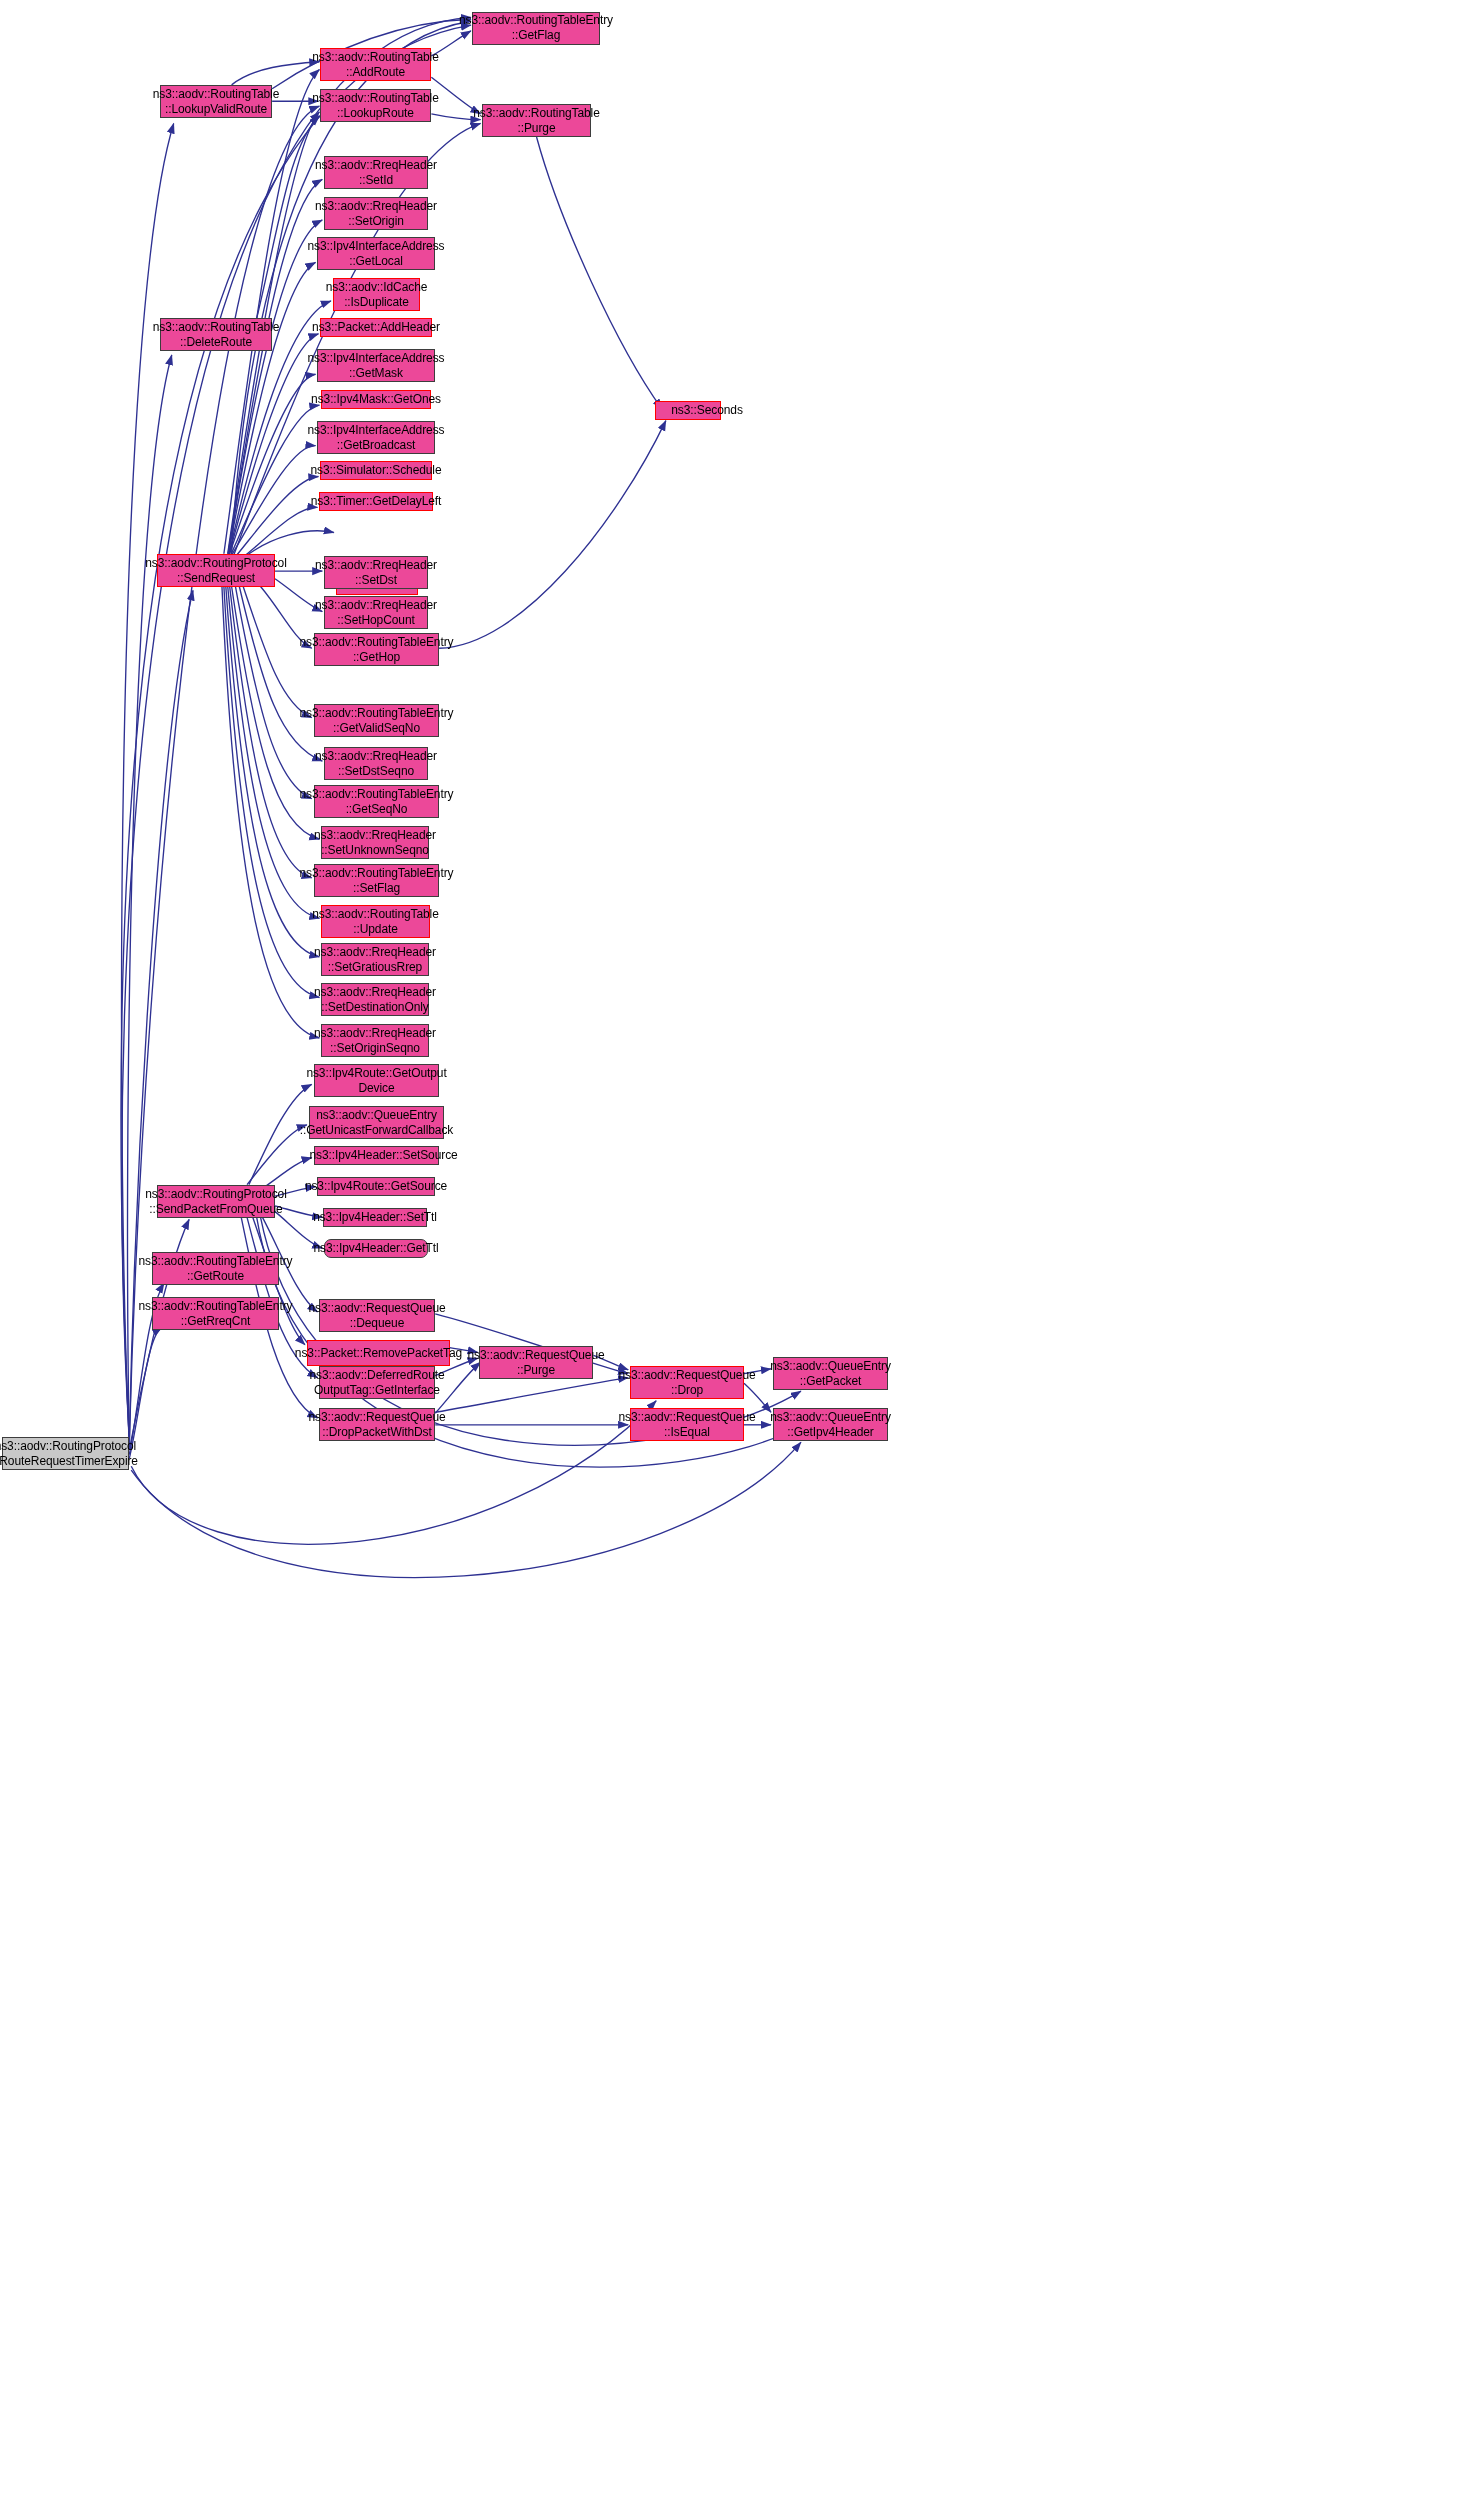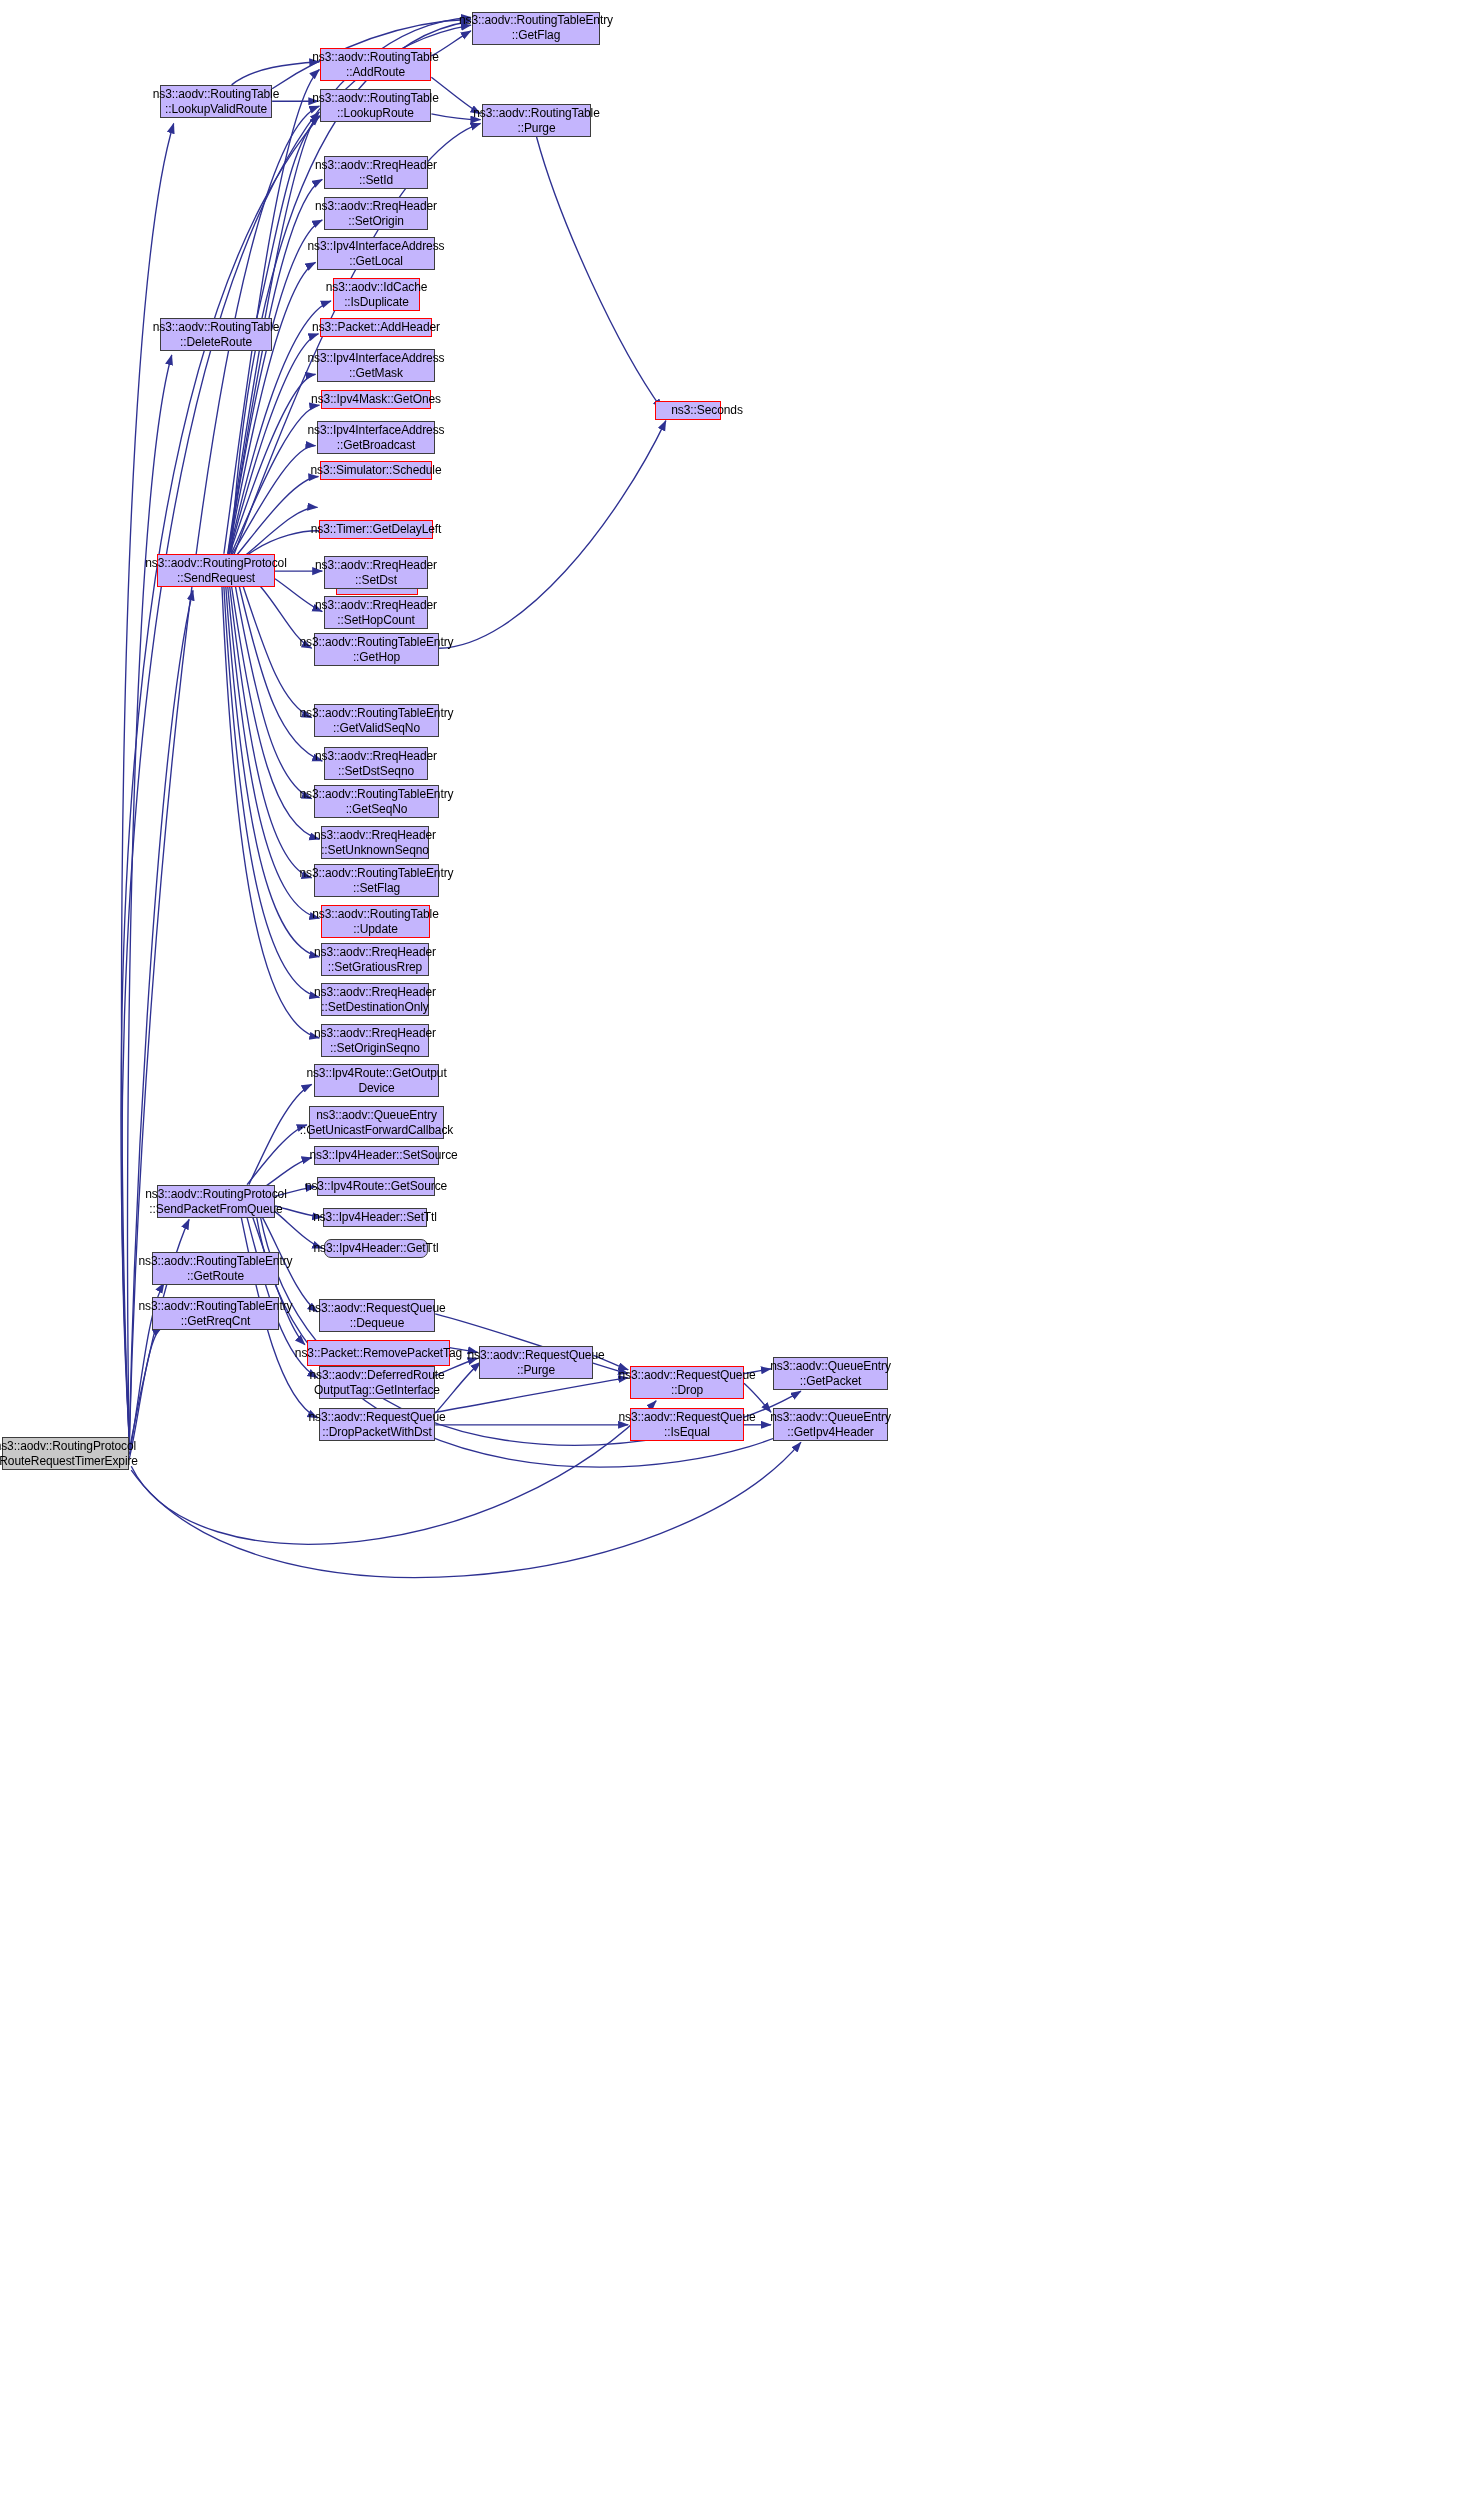--- a/index.html
+++ b/index.html
@@ -23,21 +23,21 @@
     height: 2512px;
     pointer-events: none;
   }
   .node {
     position: absolute;
     box-sizing: border-box;
     display: flex;
     align-items: center;
     justify-content: center;
     text-align: center;
-    background: #c4b5fd;
+    background: #ec4899;
     border: 1px solid #3d3d3d;
     color: #000000;
     font-size: 12px;
     line-height: 1.25;
     letter-spacing: -0.1px;
     white-space: pre-line;
     padding: 1px 1.9px;
     z-index: 5;
   }
   .node.red {
@@ -161,21 +161,21 @@
 ::GetLocal</div>
       <div class="node red" style="left: 333px; top: 278px; width: 87px; height: 33px;">ns3::aodv::IdCache
 ::IsDuplicate</div>
       <div class="node red" style="left: 320px; top: 318px; width: 112px; height: 19.3px;">ns3::Packet::AddHeader</div>
       <div class="node" style="left: 317px; top: 349px; width: 118px; height: 33px;">ns3::Ipv4InterfaceAddress
 ::GetMask</div>
       <div class="node red" style="left: 321px; top: 390px; width: 110px; height: 19.3px;">ns3::Ipv4Mask::GetOnes</div>
       <div class="node" style="left: 317px; top: 421px; width: 118px; height: 33px;">ns3::Ipv4InterfaceAddress
 ::GetBroadcast</div>
       <div class="node red" style="left: 320px; top: 461px; width: 112px; height: 19.3px;">ns3::Simulator::Schedule</div>
-      <div class="node red" style="left: 319px; top: 492px; width: 114px; height: 19.3px; margin-top: 28px;">ns3::Timer::GetDelayLeft</div>
+      <div class="node red" style="left: 319px; top: 492px; width: 114px; height: 19.3px;">ns3::Timer::GetDelayLeft</div>
       <div class="node red" style="left: 336px; top: 523px; width: 82px; height: 36px; margin-top: 36px;">ns3::MicroSeconds</div>
       <div class="node" style="left: 324px; top: 556px; width: 104px; height: 33px;">ns3::aodv::RreqHeader
 ::SetDst</div>
       <div class="node" style="left: 324px; top: 596px; width: 104px; height: 33px;">ns3::aodv::RreqHeader
 ::SetHopCount</div>
       <div class="node" style="left: 314px; top: 633px; width: 125px; height: 33px;">ns3::aodv::RoutingTableEntry
 ::GetHop</div>
       <div class="node" style="left: 314px; top: 704px; width: 125px; height: 33px;">ns3::aodv::RoutingTableEntry
 ::GetValidSeqNo</div>
       <div class="node" style="left: 324px; top: 747px; width: 104px; height: 33px;">ns3::aodv::RreqHeader

